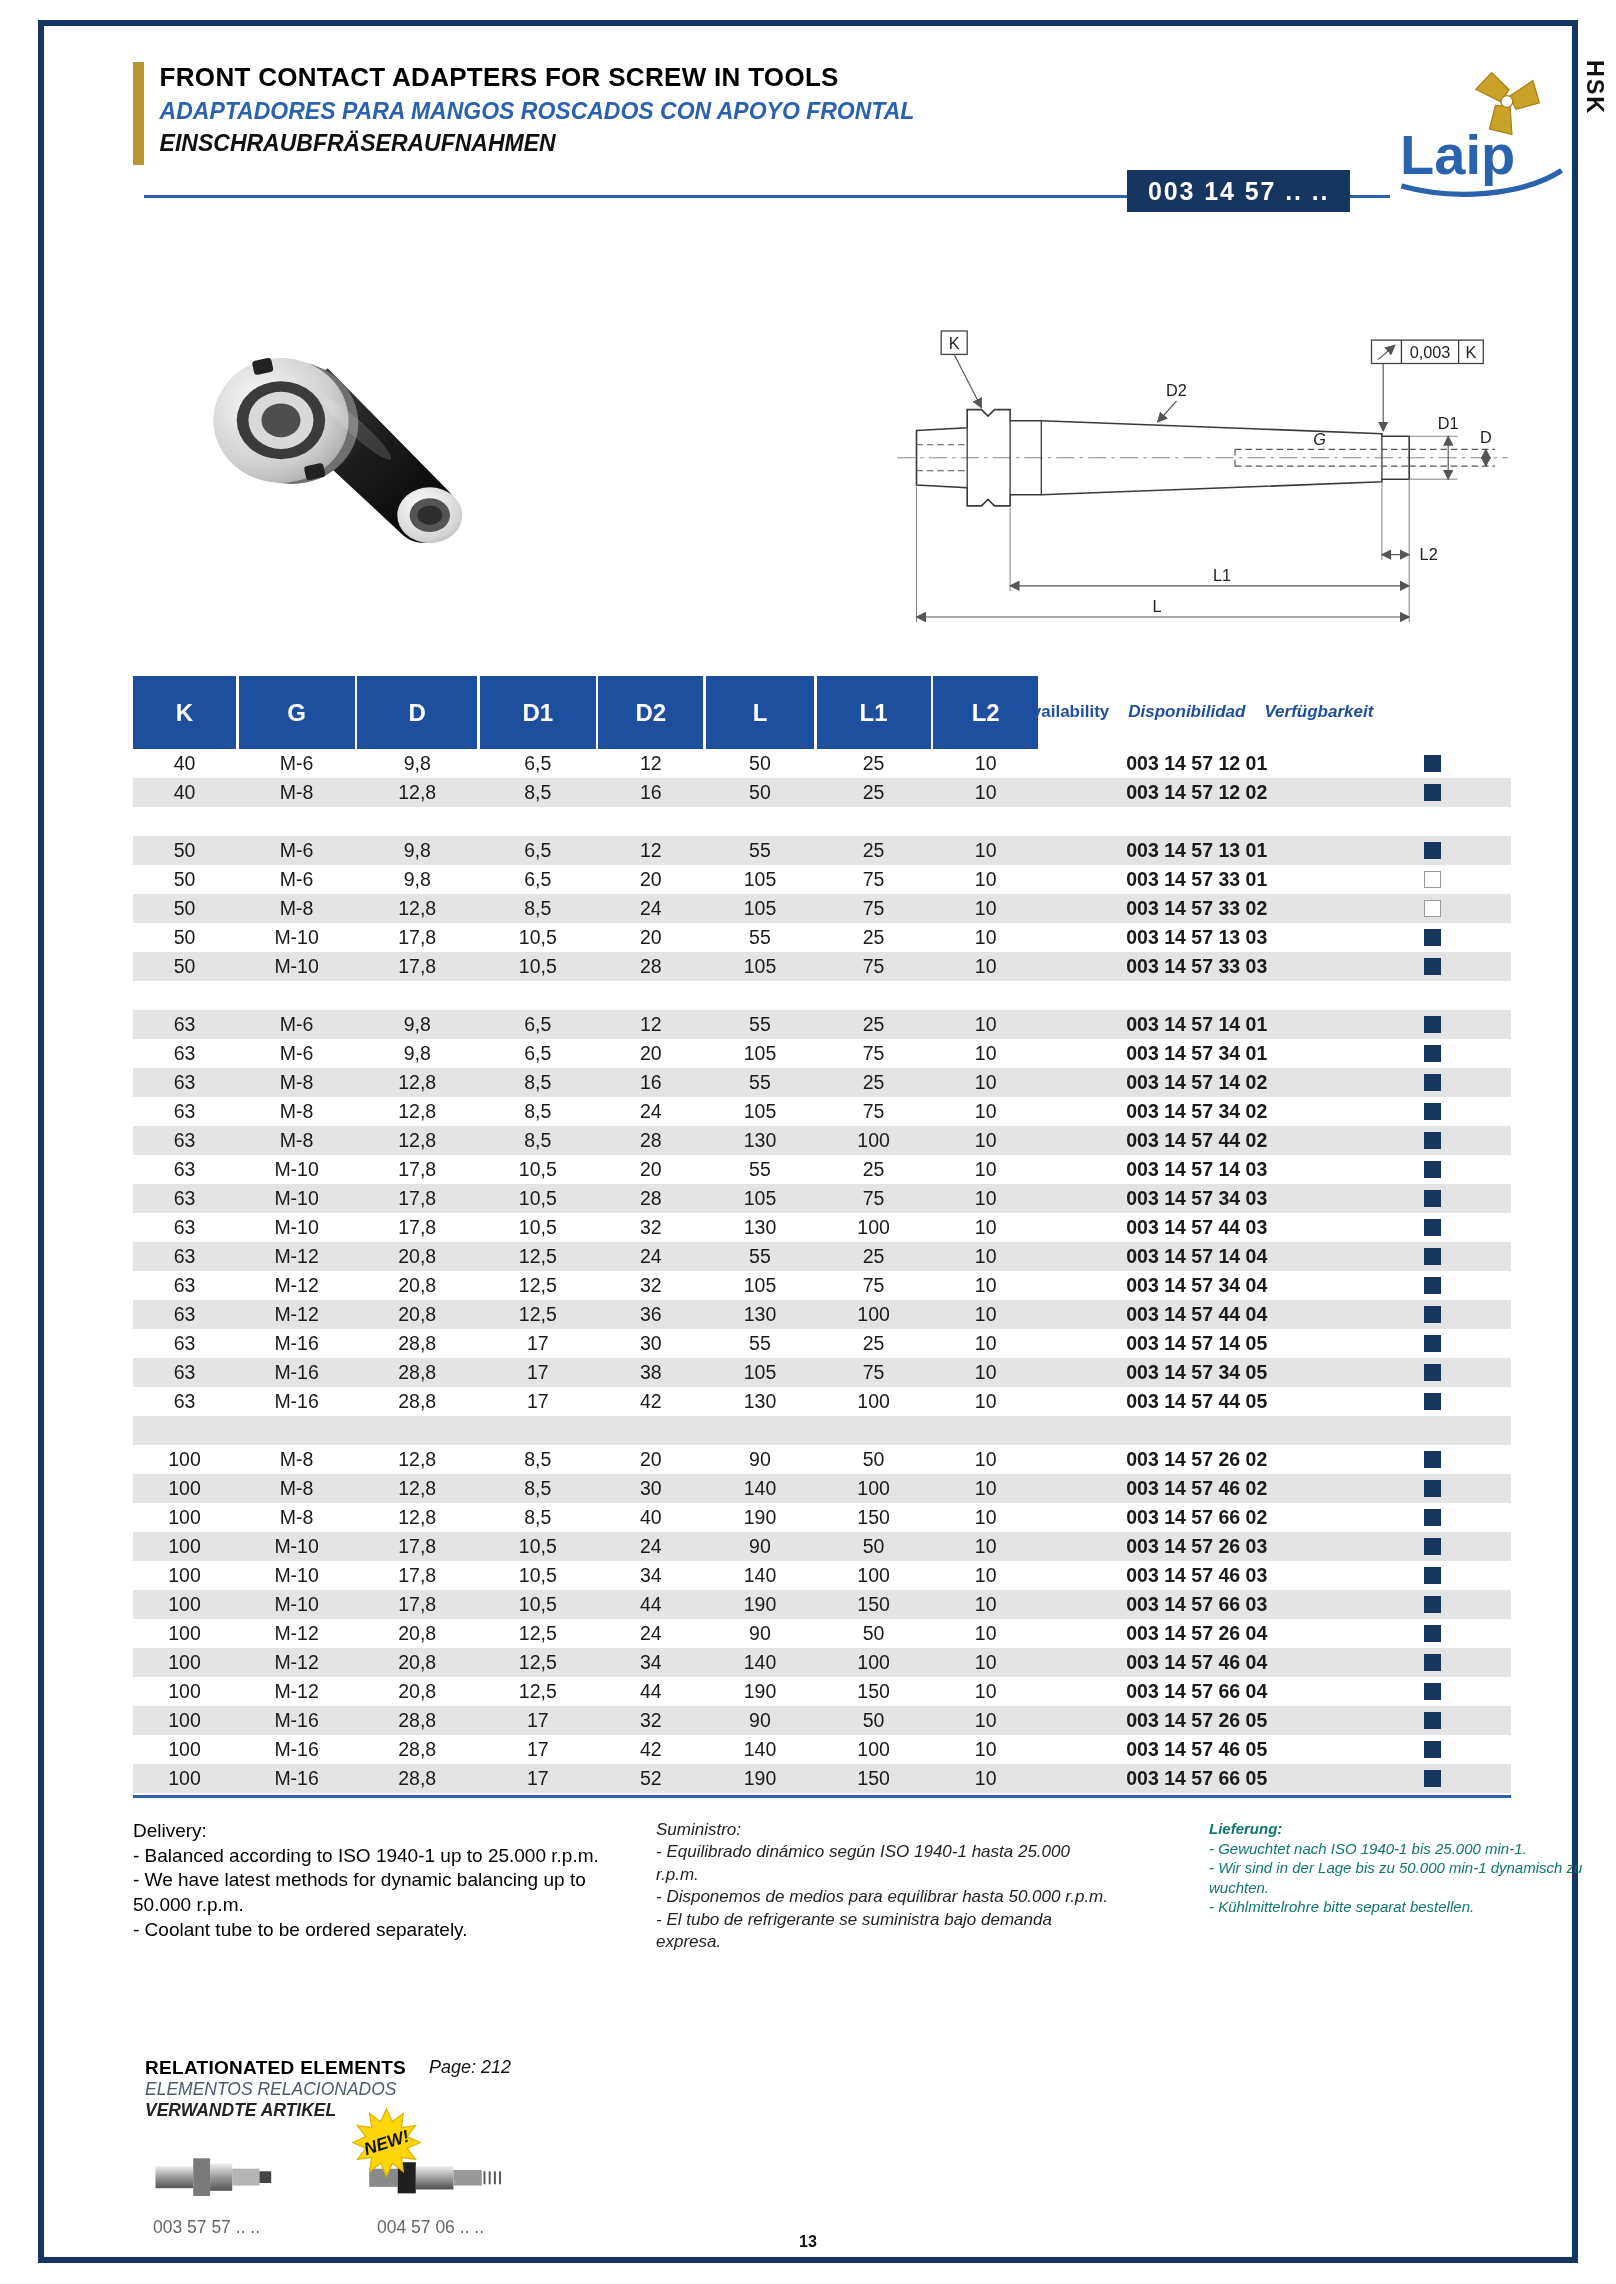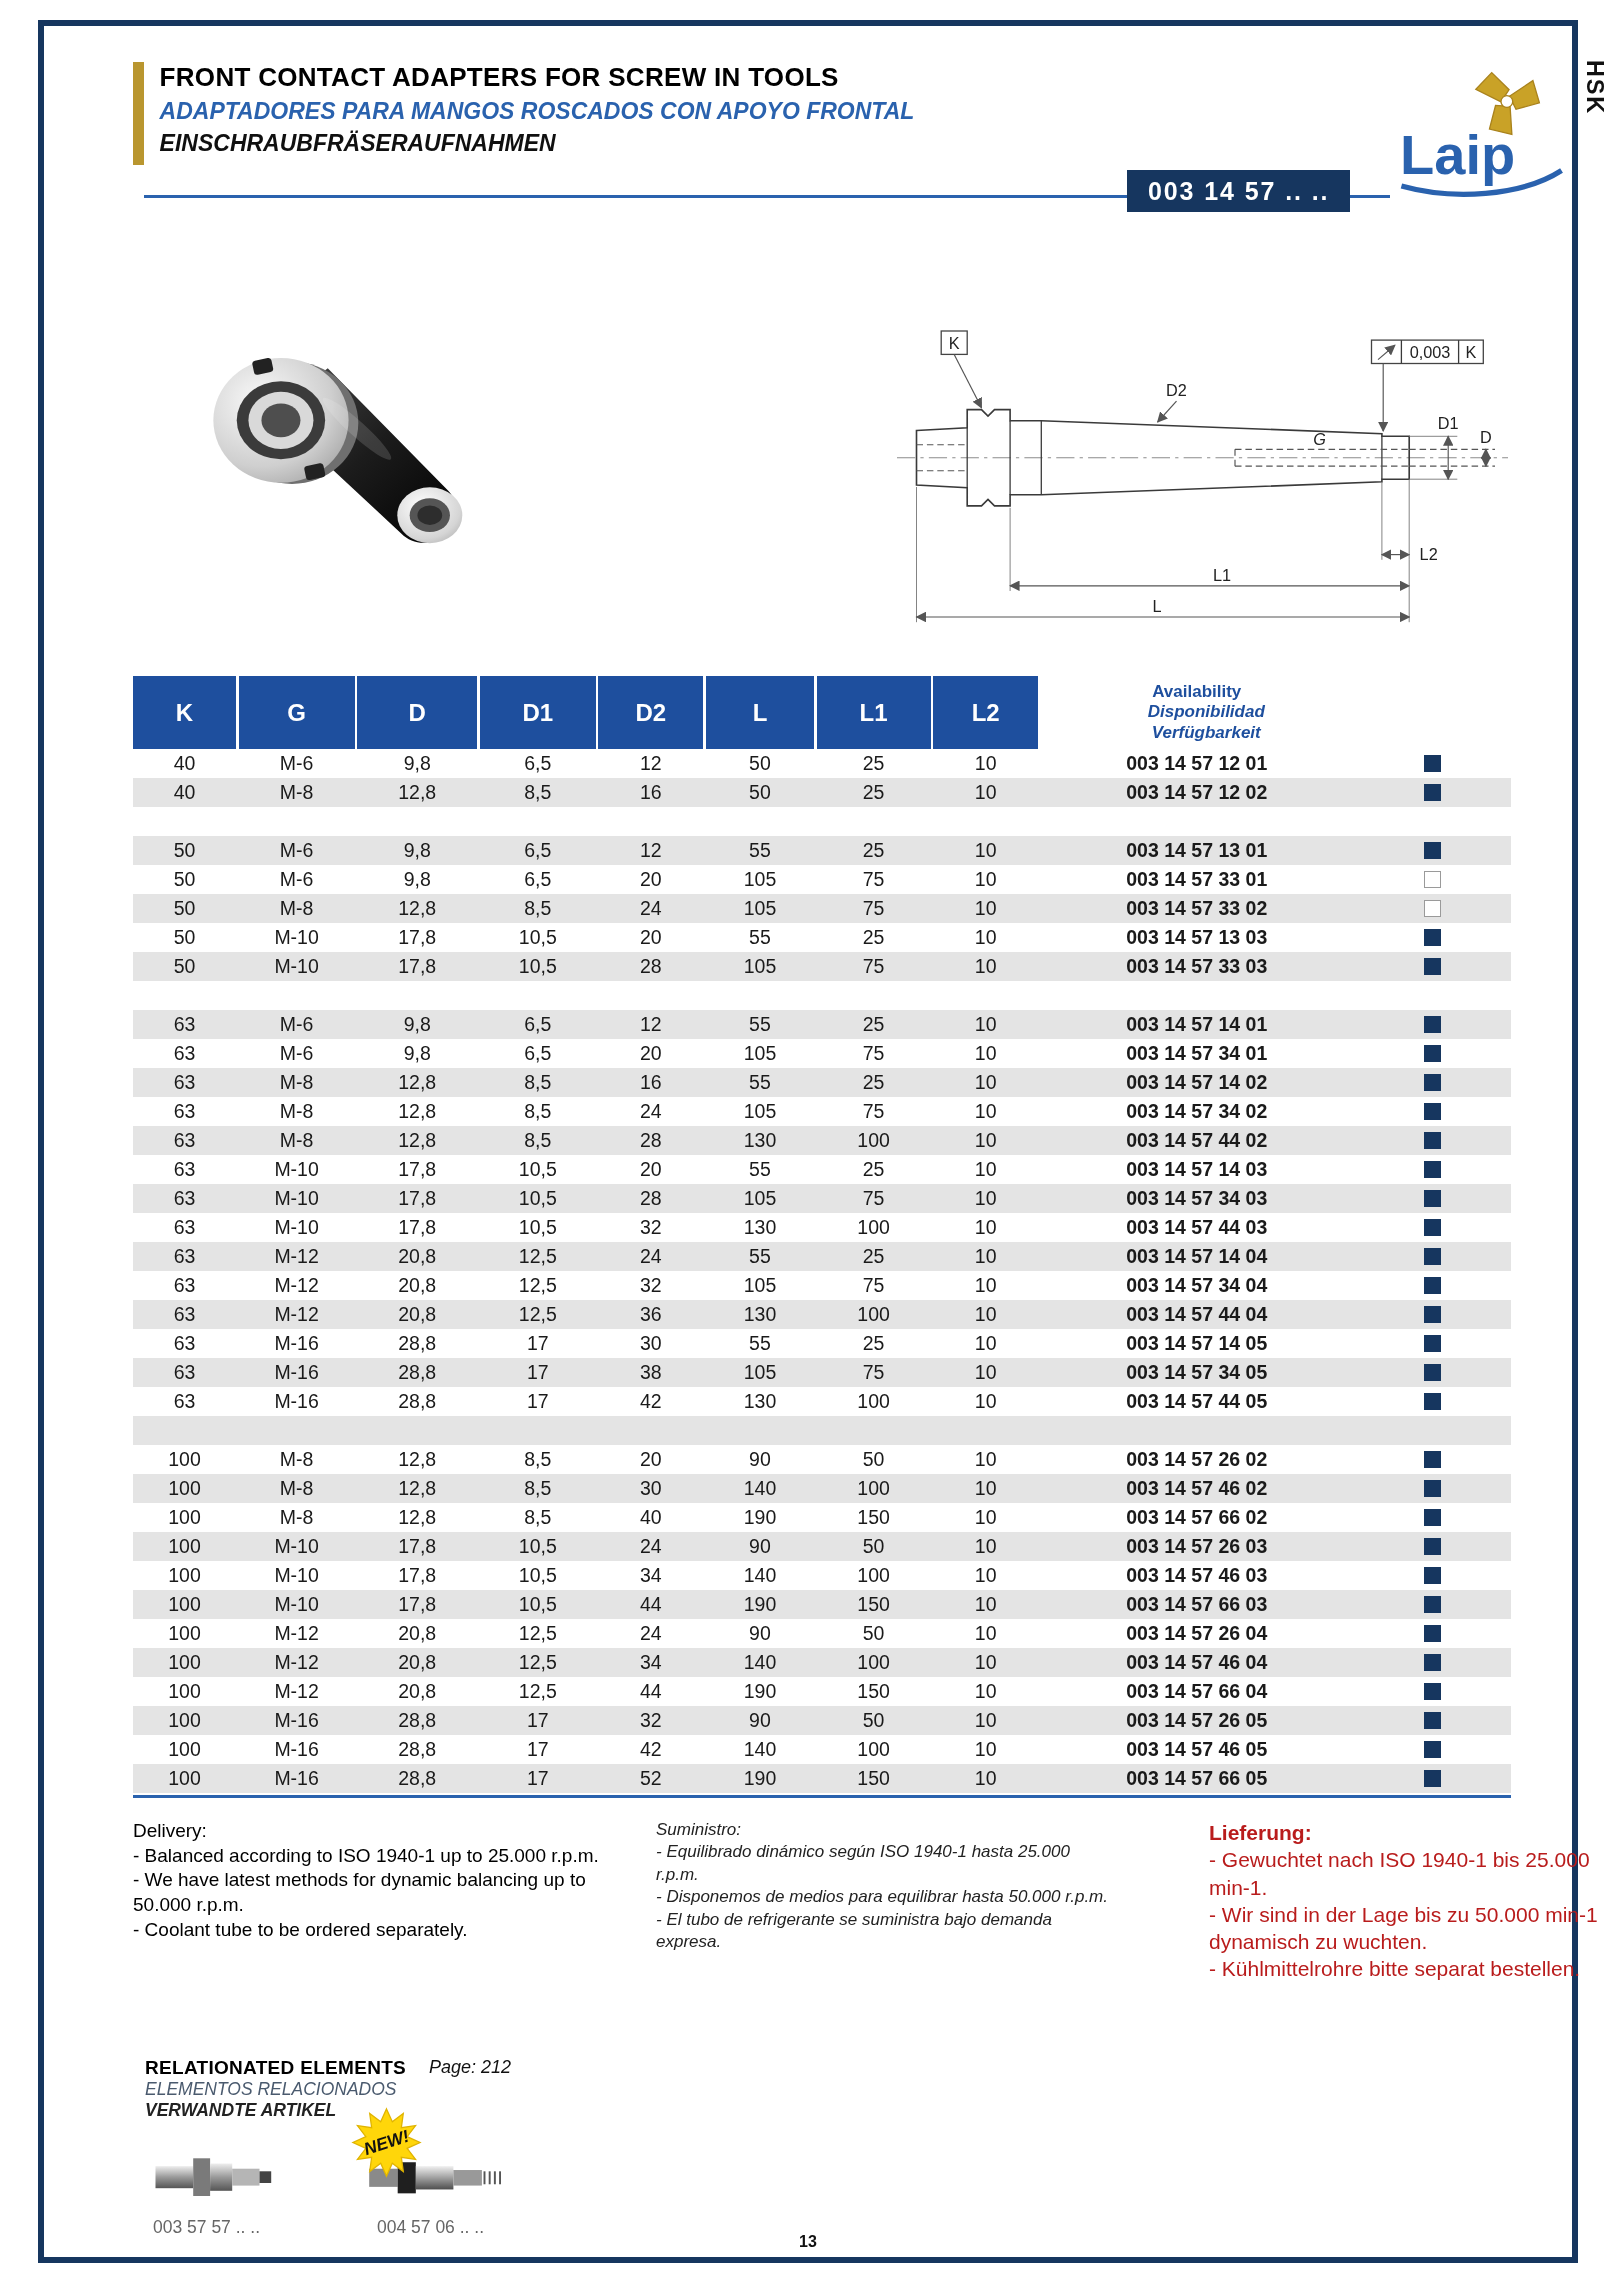--- a/index.html
+++ b/index.html
@@ -40,39 +40,39 @@
   .dw-dim   { stroke:#555; stroke-width:1.8; }
   .dw-t     { font-size:25px; fill:#222; }
   .dw-box   { stroke:#444; stroke-width:2; fill:#fff; }
 
   
   .spec-table { position:absolute; left:133px; top:676px; width:1378px; }
   .thead, .trow { display:grid; column-gap:2.6px;
     grid-template-columns:103px 116px 120px 116px 105px 108px 114px 105px 312px 154px; }
   .th { background:var(--table-header-blue,#1e4f9e); color:#fff; font-weight:bold; font-size:24px;
         height:73px; display:flex; align-items:center; justify-content:center; }
-  .th-avail { background:#fff; color:var(--table-header-blue,#1e4f9e); flex-direction:column;
+  .th-avail { background:#fff; color:var(--table-header-blue,#1e4f9e); flex-direction:row;
               font-size:17px; line-height:1.2; }
   .th-avail .av1 { font-weight:bold; }
   .th-avail .av2, .th-avail .av3 { font-weight:bold; font-style:italic;margin-left:19px; }
   .trow { height:29px; align-items:center; font-size:19.5px; color:#1a1a1a; text-align:center; }
   .trow.shade { background:var(--row-shade,#e4e4e4); }
   .trow.spacer { height:29px; }
   .tcell.cod { font-weight:bold; }
   .tcell.avail { display:flex; justify-content:center; align-items:center; }
   .sq { display:inline-block; width:17px; height:17px; background:var(--navy,#16365f); }
   .sq.empty { background:#fff; border:1.9px solid #9a9a9a; }
   .table-rule { height:3.2px; background:var(--accent-blue,#2a62ae); margin-top:1.9px; }
 
   
   .notes-en { position:absolute; left:133px;  top:1819px; width:494px; font-size:19px; line-height:1.3; color:#000; }
   .notes-es { position:absolute; left:656px; top:1819px; width:455px; font-size:17px; line-height:1.32;
               font-style:italic; color:#222; }
-  .notes-de { position:absolute; left:1209px; top:1819px; width:403px; font-size:21px; line-height:1.3;
-              color:#b91c1c; }
+  .notes-de { position:absolute; left:1209px; top:1819px; width:403px; font-size:15px; line-height:1.3;
+              font-style:italic; color:#0f766e; }
   .notes-de .nh { font-weight:bold; }
 
   
   .related { position:absolute; left:145px; top:2057px; }
   .rel-h1 { font-size:19px; font-weight:bold; color:#000; letter-spacing:0.3px; }
   .rel-h2 { font-size:17.5px; font-style:italic; color:#4a5a6e; }
   .rel-h3 { font-size:17.5px; font-style:italic; font-weight:bold; color:#222; }
   .page-ref { position:absolute; left:429px; top:2057px; font-size:18px; font-style:italic; color:#111; }
   .thumb1 { position:absolute; left:149px; top:2144px; }
   .thumb2 { position:absolute; left:364px; top:2144px; }

